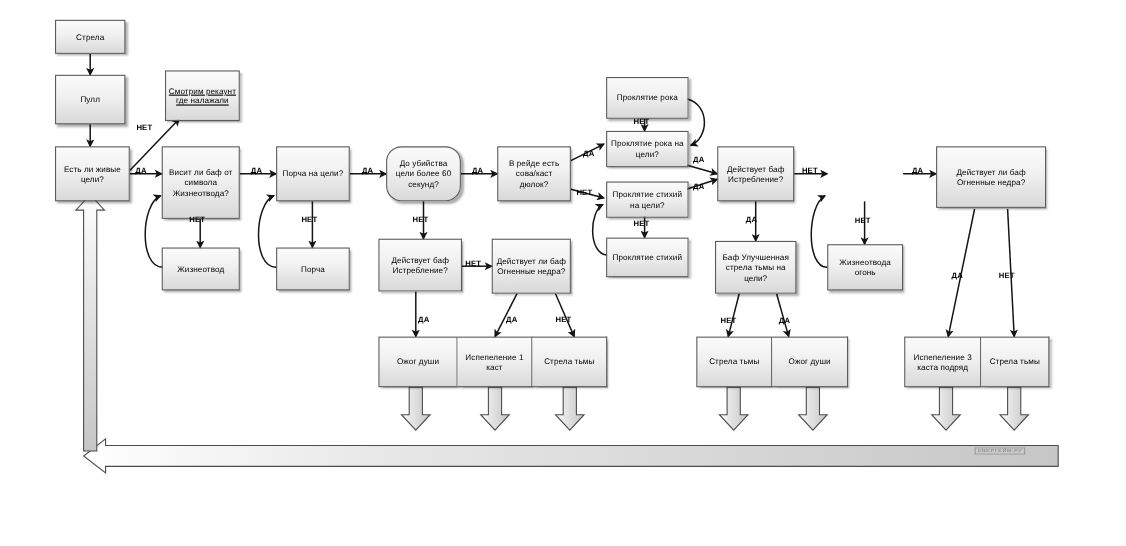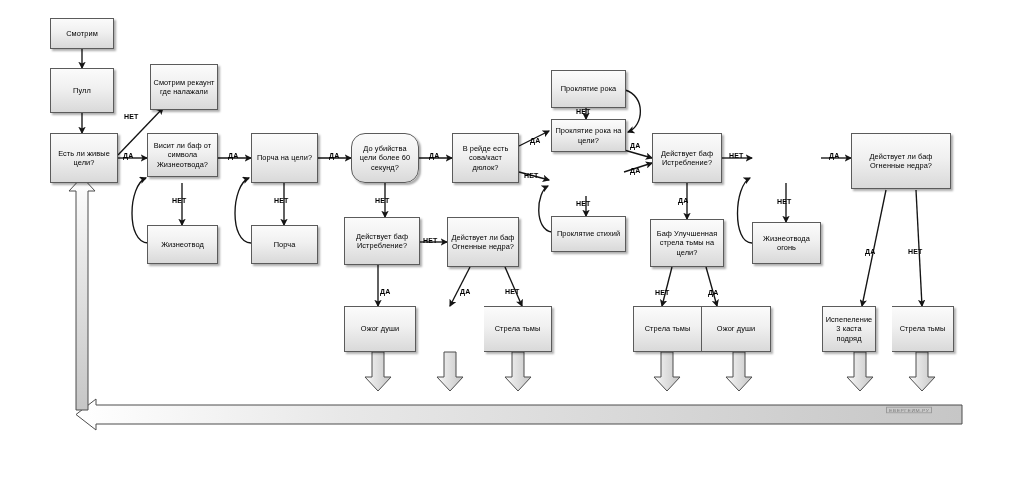--- a/index.html
+++ b/index.html
@@ -182,36 +182,36 @@
 
       <path d="M821,158 L851,158"></path>
 
       <path d="M886,190 L862,306"></path>
 
       <path d="M916,190 L922,306"></path>
     </g>
   </svg>
 
   <div class="node" style="left:50px;top:18px;width:64px;height:31px;">
-    <span>Смотрим</span>
+    <span>Стрела</span>
   </div>
 
   <div class="node" style="left:50px;top:68px;width:64px;height:45px;">
     <span>Пулл</span>
   </div>
 
   <div class="node" style="left:50px;top:133px;width:68px;height:50px;">
     <span>Есть ли живые цели?</span>
   </div>
 
-  <div class="node" style="left:150px;top:64px;width:68px;height:46px;">
+  <div class="node" style="left:150px;top:64px;width:68px;height:46px;text-decoration:underline;">
     <span>Смотрим рекаунт где налажали</span>
   </div>
 
-  <div class="node" style="left:147px;top:133px;width:71px;height:44px;">
+  <div class="node" style="left:147px;top:133px;width:71px;height:66px;">
     <span>Висит ли баф от символа Жизнеотвода?</span>
   </div>
 
   <div class="node" style="left:147px;top:225px;width:71px;height:39px;">
     <span>Жизнеотвод</span>
   </div>
 
   <div class="node" style="left:251px;top:133px;width:67px;height:50px;justify-content:center;">
     <span>Порча на цели?</span>
   </div>
@@ -237,20 +237,23 @@
   </div>
 
   <div class="node" style="left:551px;top:70px;width:75px;height:38px;">
     <span>Проклятие рока</span>
   </div>
 
   <div class="node" style="left:551px;top:119px;width:75px;height:33px;">
     <span>Проклятие рока на цели?</span>
   </div>
 
+  <div class="node" style="left:551px;top:165px;width:75px;height:33px;">
+    <span>Проклятие стихий на цели?</span>
+  </div>
 
   <div class="node" style="left:551px;top:216px;width:75px;height:36px;">
     <span>Проклятие стихий</span>
   </div>
 
   <div class="node" style="left:652px;top:133px;width:70px;height:50px;">
     <span>Действует баф Истребление?</span>
   </div>
 
   <div class="node" style="left:650px;top:219px;width:74px;height:48px;">
@@ -262,32 +265,35 @@
     <span>Жизнеотвода огонь</span>
   </div>
 
   <div class="node" style="left:851px;top:133px;width:100px;height:56px;">
     <span>Действует ли баф Огненные недра?</span>
   </div>
 
   <div class="node act" style="left:344px;top:306px;width:72px;height:46px;">
     <span>Ожог души</span>
   </div>
+  <div class="node act act-mid" style="left:416px;top:306px;width:68px;height:46px;">
+    <span>Испепеление 1 каст</span>
+  </div>
   <div class="node act act-mid" style="left:484px;top:306px;width:68px;height:46px;">
     <span>Стрела тьмы</span>
   </div>
 
   <div class="node act" style="left:633px;top:306px;width:69px;height:46px;">
     <span>Стрела тьмы</span>
   </div>
   <div class="node act act-mid" style="left:702px;top:306px;width:69px;height:46px;">
     <span>Ожог души</span>
   </div>
 
-  <div class="node act" style="left:822px;top:306px;width:54px;height:46px;">
+  <div class="node act" style="left:822px;top:306px;width:70px;height:46px;">
     <span>Испепеление 3 каста подряд</span>
   </div>
   <div class="node act act-mid" style="left:892px;top:306px;width:62px;height:46px;">
     <span>Стрела тьмы</span>
   </div>
 
   <div class="lbl" style="left:124px;top:113px;">НЕТ</div>
   <div class="lbl" style="left:123px;top:152px;">ДА</div>
   <div class="lbl" style="left:228px;top:152px;">ДА</div>
   <div class="lbl" style="left:172px;top:197px;">НЕТ</div>

